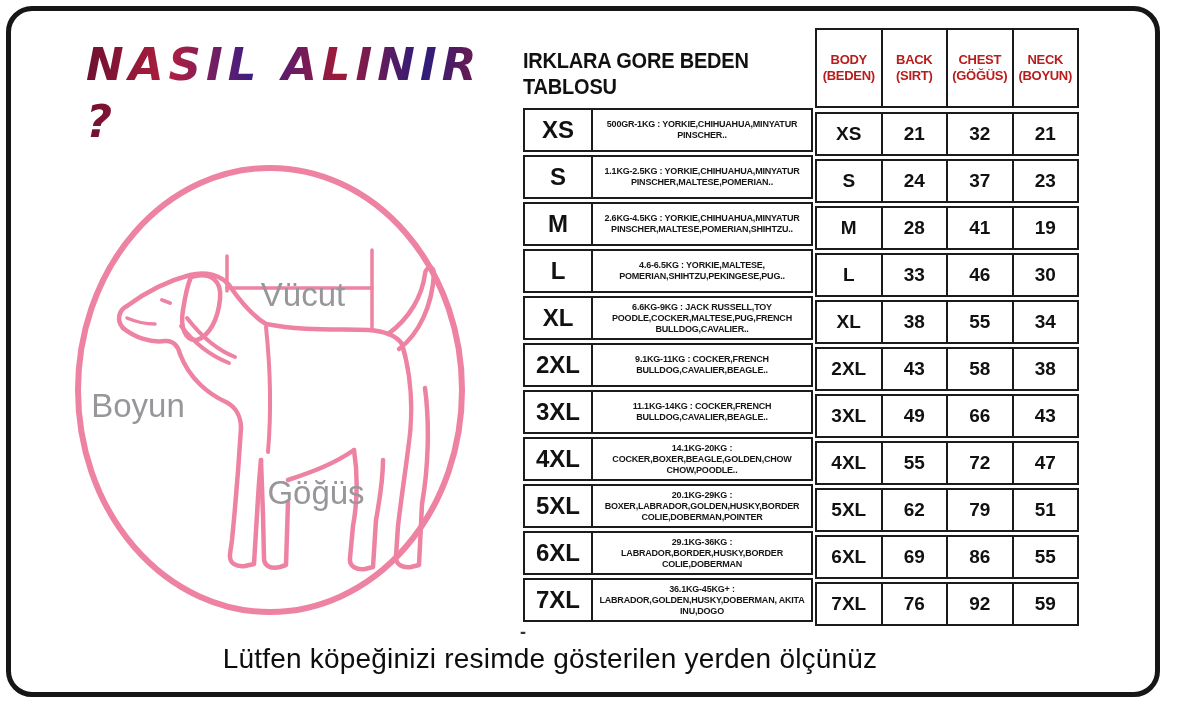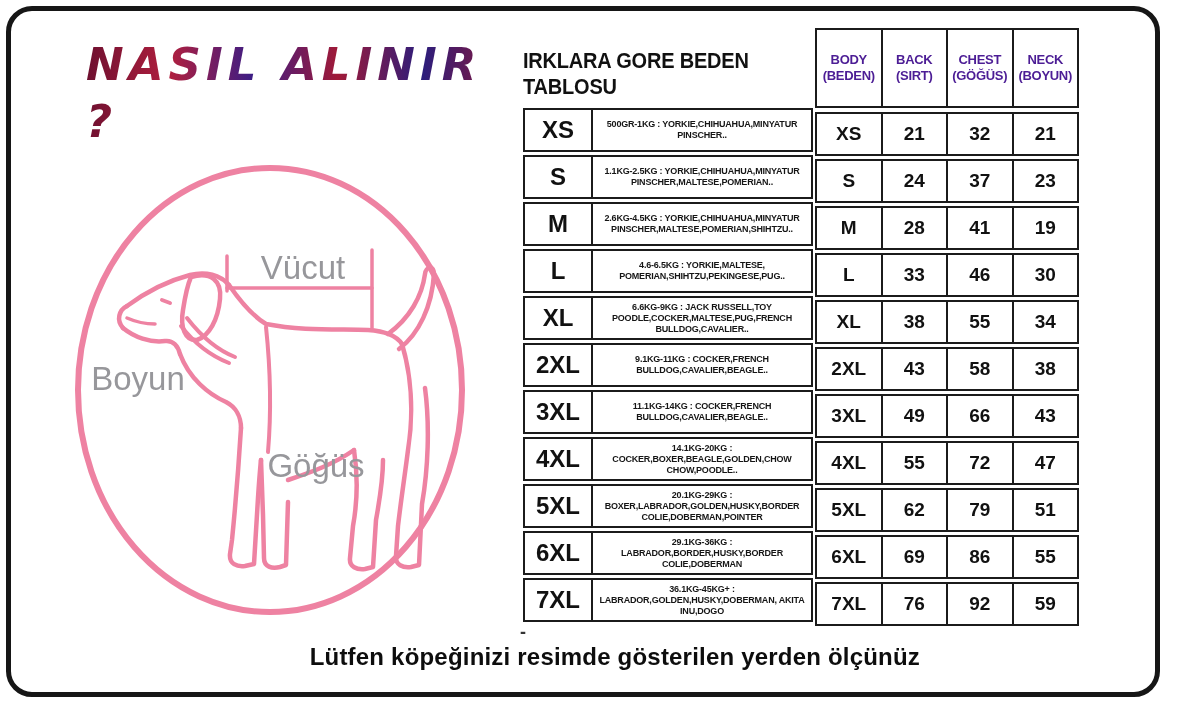--- a/index.html
+++ b/index.html
@@ -13,51 +13,51 @@
   .title{position:absolute;left:86px;top:36px;width:420px;line-height:57px;
          font-family:"DejaVu Sans",sans-serif;font-style:italic;font-weight:bold;
          font-size:45px;letter-spacing:2px;color:#7c1640;}
   .title .l2{letter-spacing:5px;}
   @supports ((-webkit-background-clip:text) or (background-clip:text)){
     .title div{background:linear-gradient(90deg,#6e1030,#b01f3e,#3a1d86,#a01a38,#2b1d7c,#8e1838);
          -webkit-background-clip:text;background-clip:text;color:transparent;}
   }
   .dogfig{position:absolute;left:70px;top:160px;width:420px;height:460px;}
   .measure-label{position:absolute;color:#97979b;font-size:33px;font-weight:400;
-         text-align:center;width:140px;font-family:"Liberation Sans",sans-serif;}
+         text-align:center;width:140px;font-family:"Liberation Sans",sans-serif;margin-top:27px;}
   #lbl-body{left:233px;top:249px;}
   #lbl-neck{left:68px;top:360px;}
   #lbl-chest{left:246px;top:447px;}
 
   
   .breed-table{position:absolute;left:523px;top:46px;width:290px;}
   .breed-title{height:56px;margin-bottom:6px;display:flex;align-items:center;justify-content:center;
         font-size:20px;font-weight:800;letter-spacing:-0.2px;color:#111;transform:scaleY(1.12);}
   .brow{height:44px;box-sizing:border-box;border:2px solid #1b1b1b;margin-bottom:3px;
         display:flex;align-items:stretch;background:#fff;}
   .bsize{width:66px;border-right:2px solid #1b1b1b;display:flex;align-items:center;justify-content:center;
         font-size:24px;font-weight:800;color:#111;}
   .bdesc{flex:1;display:flex;align-items:center;justify-content:center;text-align:center;
         font-size:9px;font-weight:700;line-height:11px;color:#151515;padding:16px 3px;
         letter-spacing:-0.2px;overflow:hidden;}
 
   
   .meas-table{position:absolute;left:815px;top:28px;width:264px;}
   .mhead{height:80px;box-sizing:border-box;border:2px solid #1b1b1b;display:flex;margin-bottom:4px;}
   .mhcell{flex:1;border-right:2px solid #1b1b1b;display:flex;flex-direction:column;
-        align-items:center;justify-content:center;font-size:13px;font-weight:800;color:#4c1d95;
+        align-items:center;justify-content:center;font-size:13px;font-weight:800;color:#b91c1c;
         line-height:16px;text-align:center;letter-spacing:-0.3px;}
   .mhcell:last-child,.mcell:last-child{border-right:none;}
   .mrow{height:44px;box-sizing:border-box;border:2px solid #1b1b1b;margin-bottom:3px;display:flex;}
   .mcell{flex:1;border-right:2px solid #1b1b1b;display:flex;align-items:center;justify-content:center;
         font-size:19px;font-weight:800;color:#111;}
 
   
-  .footer{position:absolute;left:180px;top:643px;width:740px;text-align:right;
-        font-size:24px;font-weight:700;color:#0d0d0d;letter-spacing:0.2px;}
+  .footer{position:absolute;left:180px;top:643px;width:740px;text-align:center;
+        font-size:28px;font-weight:400;color:#0d0d0d;letter-spacing:0.2px;}
   .dash{position:absolute;left:520px;top:622px;font-size:18px;font-weight:700;color:#333;}
 </style>
 </head>
 <body>
 
 <div id="stage">
   <div class="frame"></div>
 
   <div class="title">
     <div class="l2">NASIL ALINIR ?</div>

